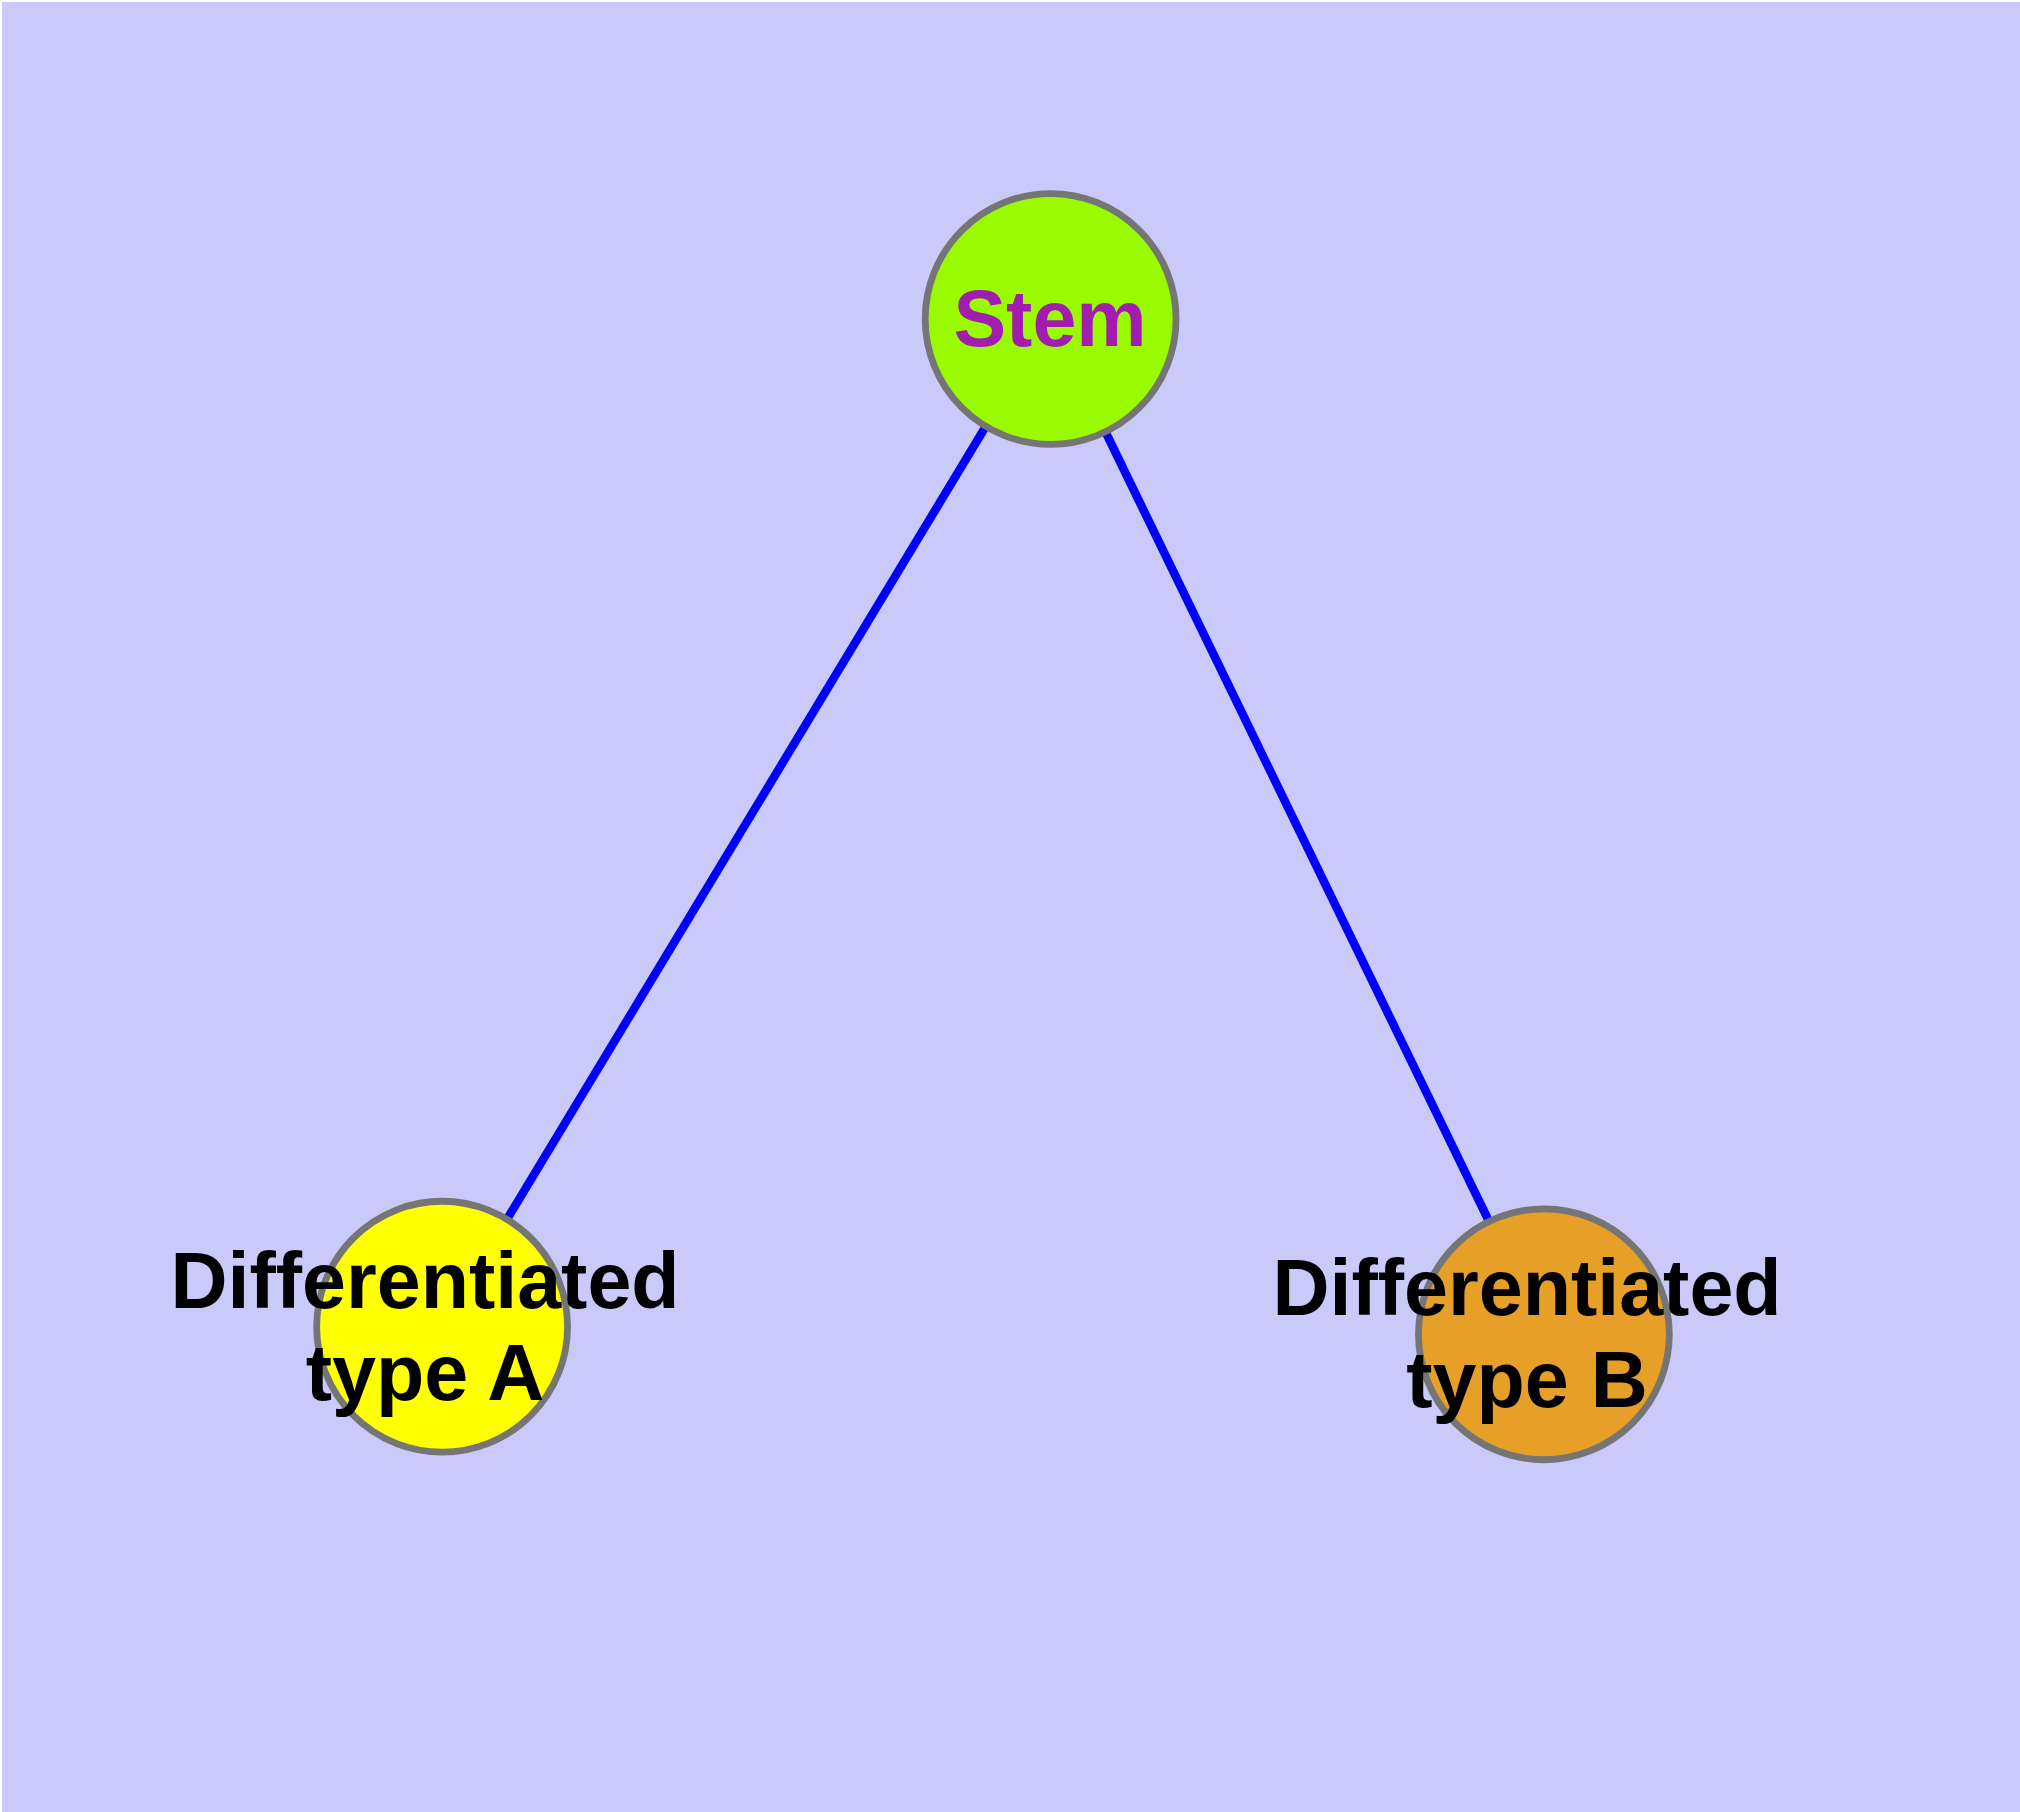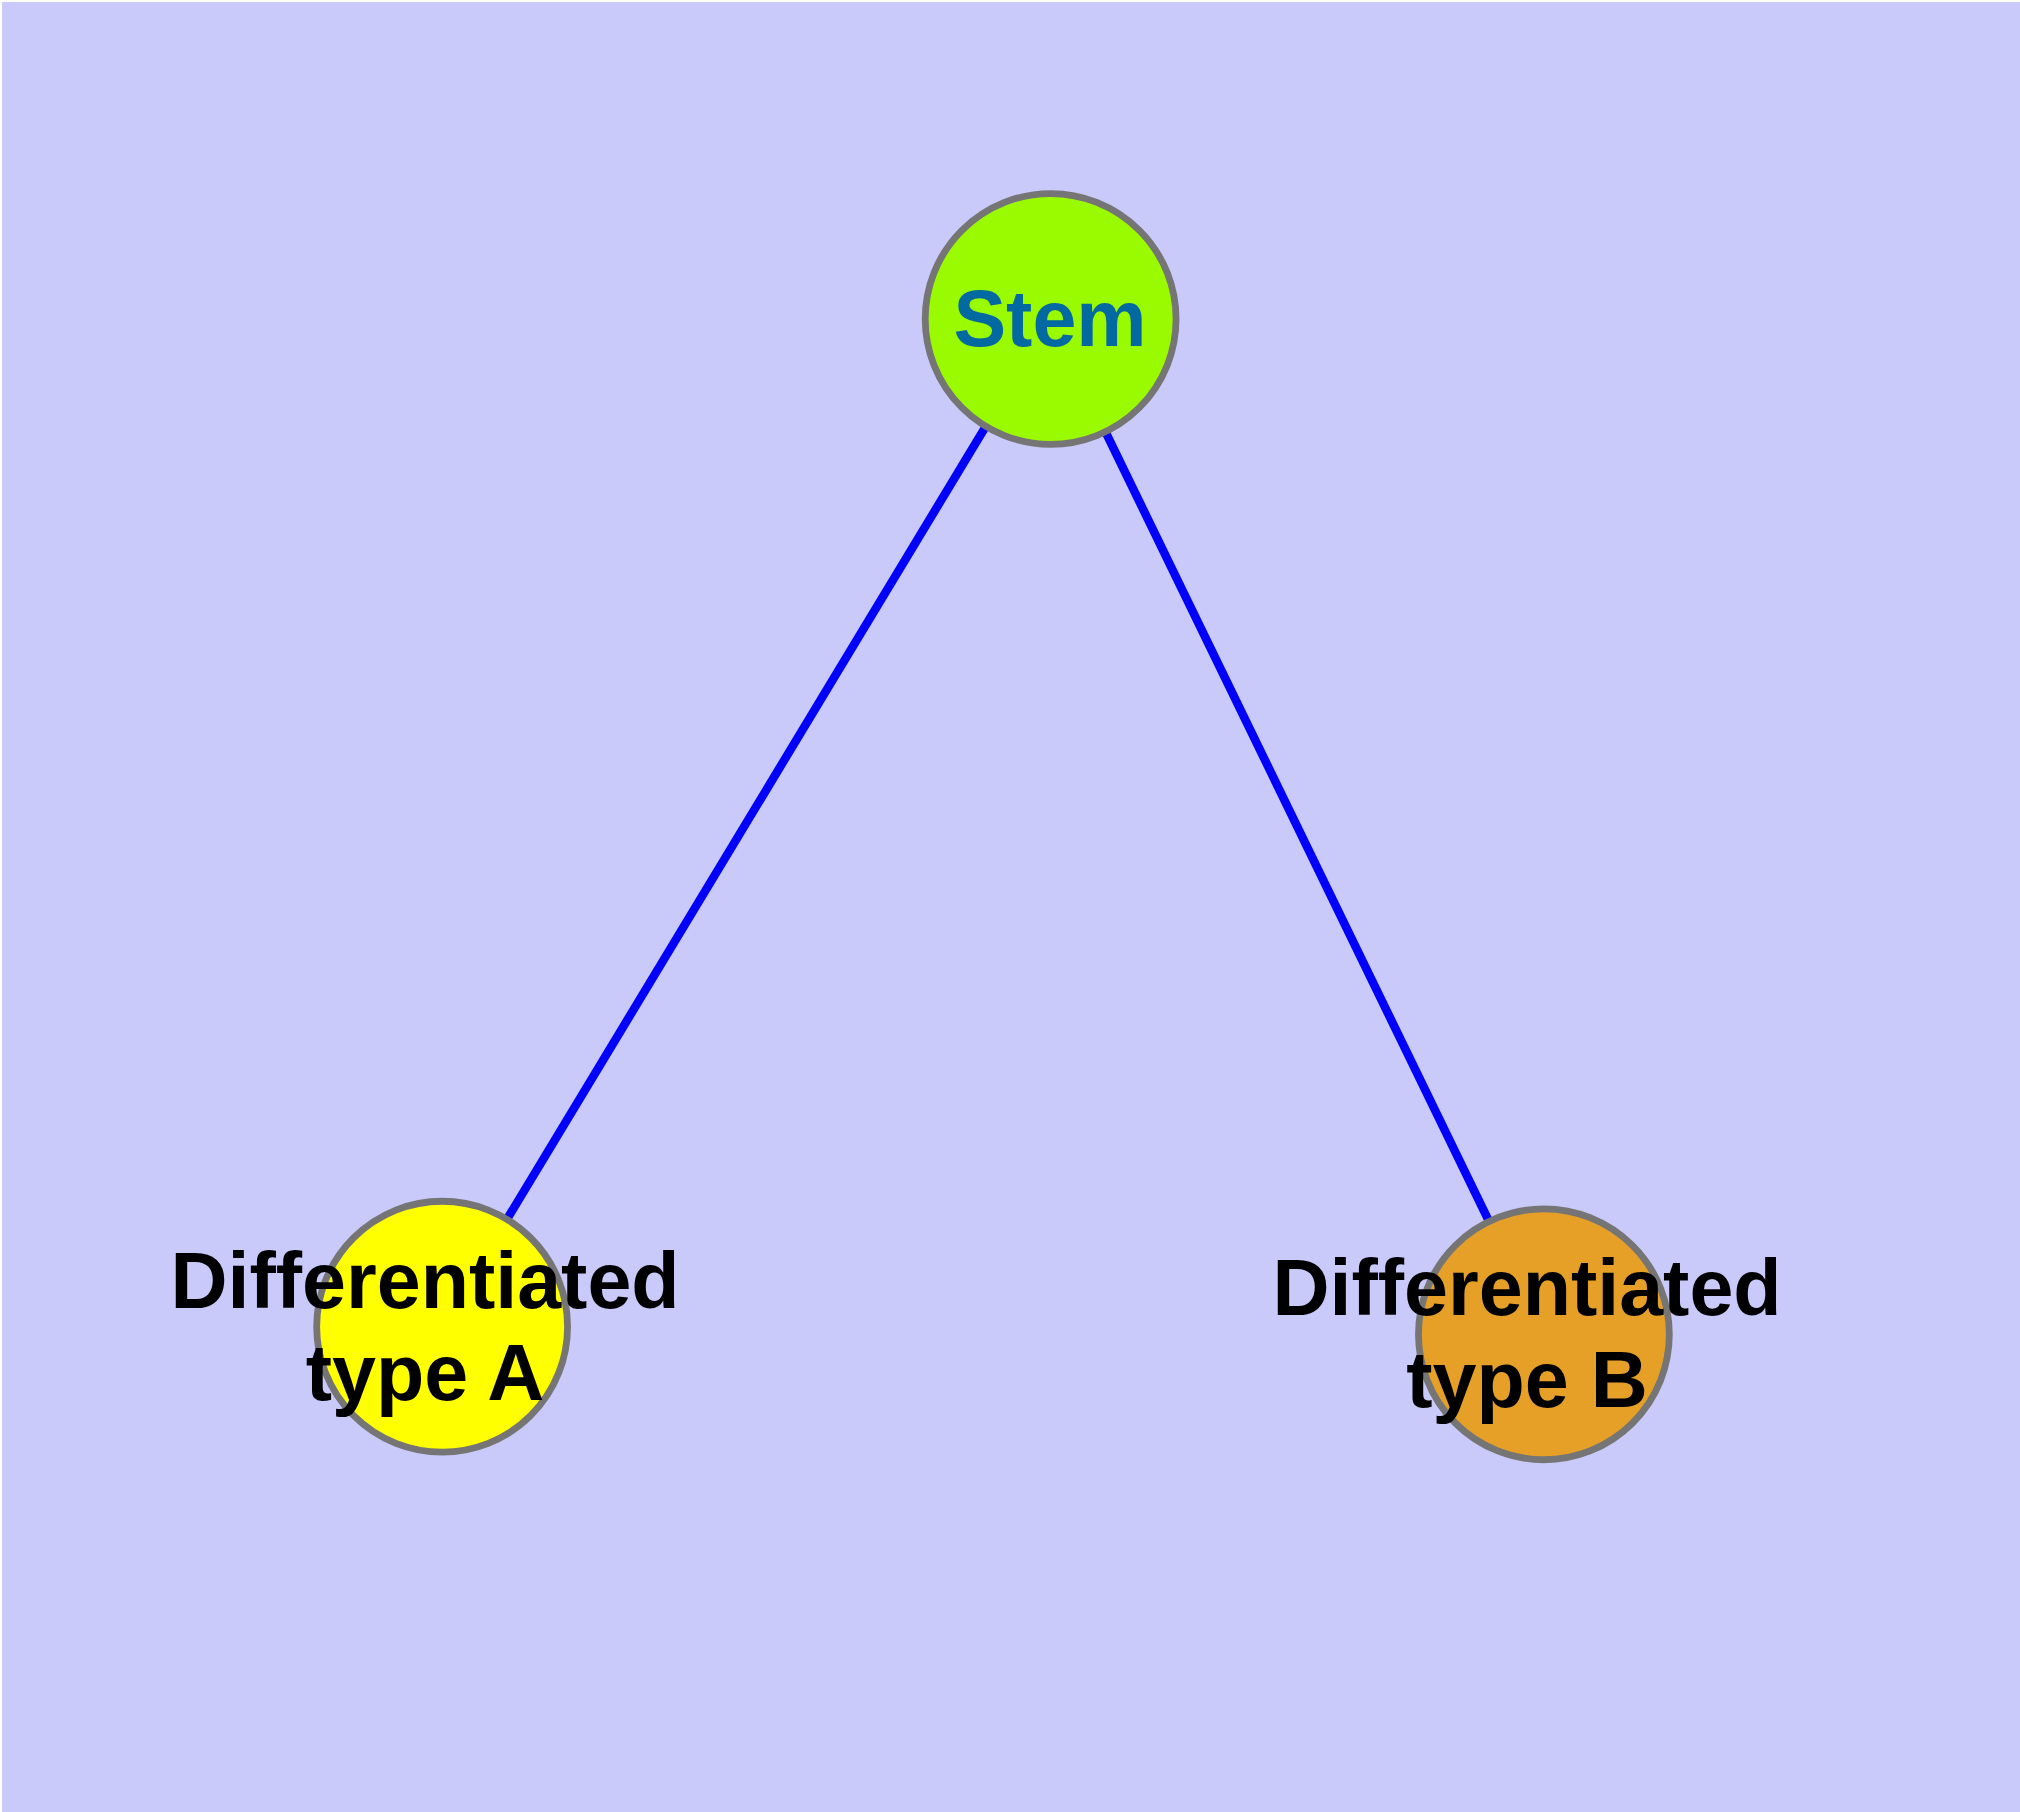--- a/index.html
+++ b/index.html
@@ -40,19 +40,19 @@
 
 <div class="canvas" id="canvas" style="width: 2021px; height: 1812px; background: rgb(201, 201, 250); border-color: rgb(255, 255, 255);">
   <svg class="graph-svg" id="graph-svg" xmlns="http://www.w3.org/2000/svg" width="2021" height="1812" viewBox="0 0 2384 2138">
     <line x1="1237" y1="374" x2="519" y2="1563" stroke="#0101FA" stroke-width="10"></line>
     <line x1="1237" y1="374" x2="1819" y2="1572" stroke="#0101FA" stroke-width="10"></line>
     <circle cx="1237" cy="374" r="148" fill="#9AFB00" stroke="#757575" stroke-width="8"></circle>
     <circle cx="519" cy="1563" r="148" fill="#FFFF00" stroke="#757575" stroke-width="8"></circle>
     <circle cx="1819" cy="1572" r="148" fill="#E6A028" stroke="#757575" stroke-width="8"></circle>
   </svg>
 
-  <div class="node-label" style="left: 1048px; top: 317px; color: #0369a1;">Stem</div>
+  <div class="node-label" style="left: 1048px; top: 317px; color: #a21caf;">Stem</div>
   <div class="node-label" style="left: 423px; top: 1325px; color: rgb(0, 0, 0);">Differentiated
 type A</div>
   <div class="node-label" style="left: 1525px; top: 1332px; color: rgb(0, 0, 0);">Differentiated
 type B</div>
 </div>
 
 
 </body></html>

